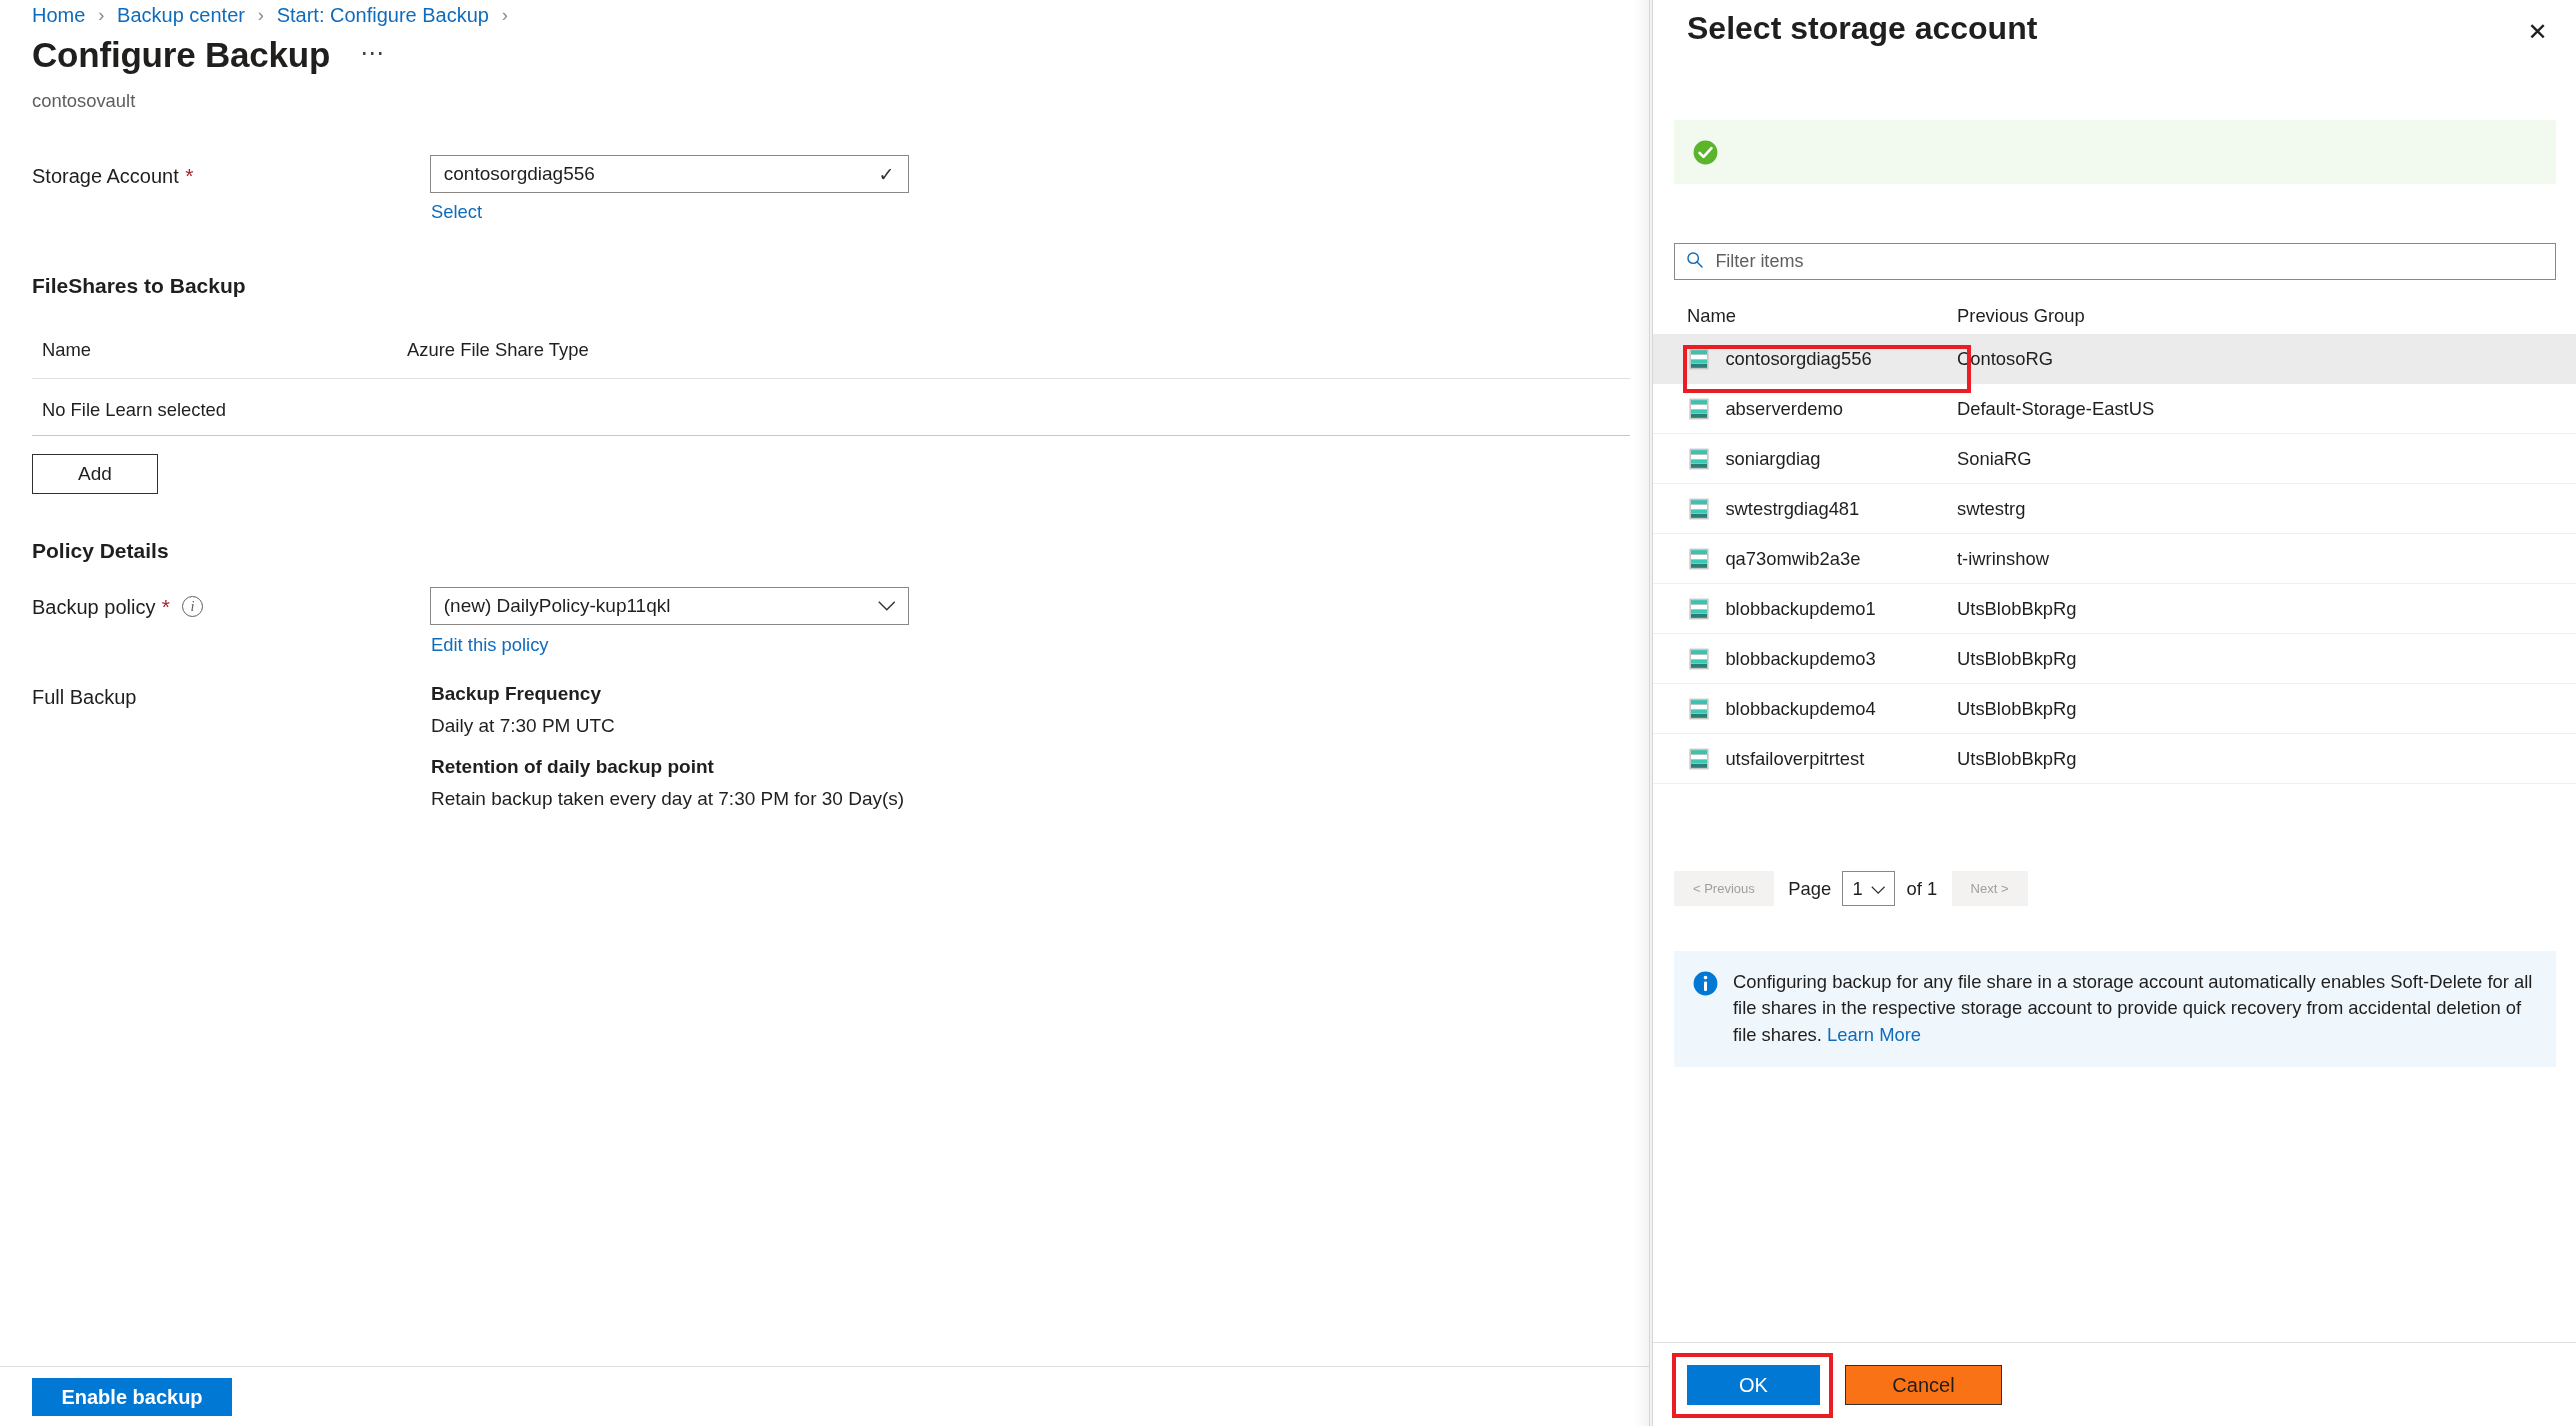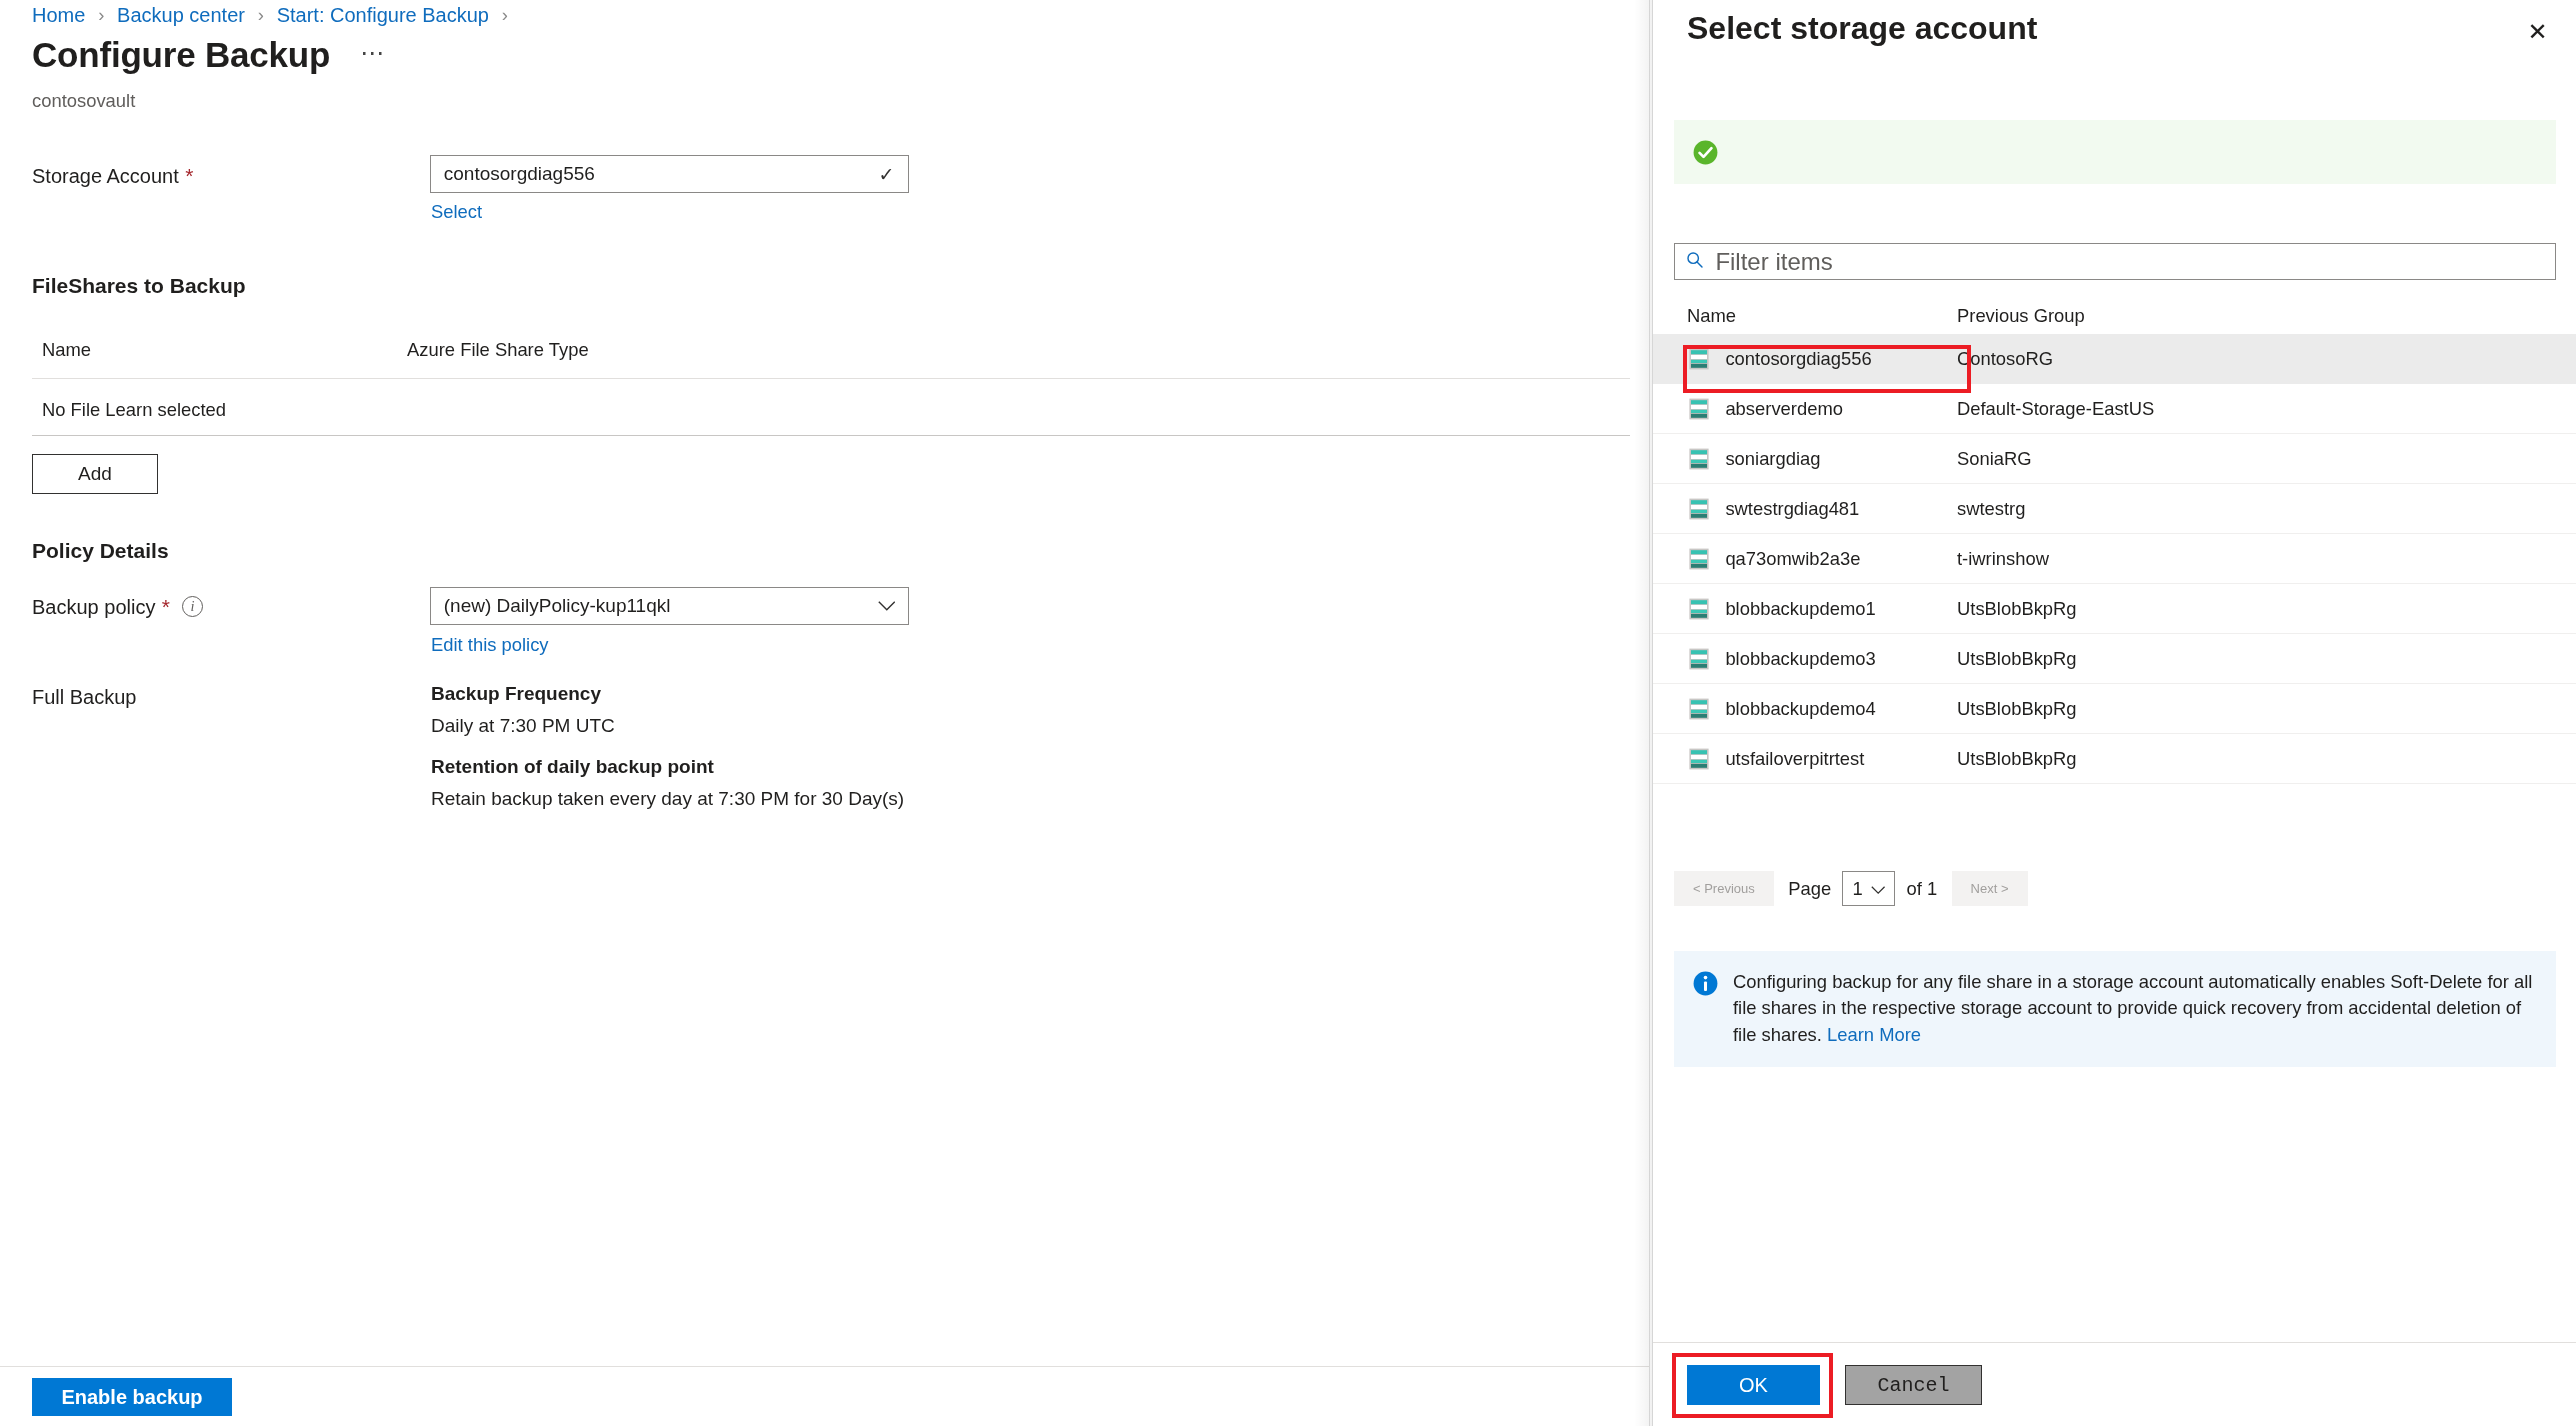--- a/index.html
+++ b/index.html
@@ -265,21 +265,21 @@
     align-items: center;
     border: 0.8px solid #8a8886;
     background: #ffffff;
     padding: 0 11.2px;
   }
   .filter-box svg { flex: 0 0 auto; margin-right: 9.6px; }
   .filter-box input {
     flex: 1;
     border: none;
     outline: none;
-    font-size: 24px;
+    font-size: 18px;
     font-family: "Liberation Sans", sans-serif;
     color: #701a75;
     background: transparent;
   }
   .filter-box input::placeholder { color: #605e5c; }
 
   .sa-table {
     position: absolute;
     left: 0;
     width: 924px;
@@ -375,26 +375,26 @@
     color: #ffffff;
     border: none;
     font-size: 20px;
     font-family: "Liberation Sans", sans-serif;
     cursor: pointer;
     display: flex; align-items: center; justify-content: center;
   }
   .cancel-btn {
     position: absolute;
     left: 192px; top: 22.4px;
-    width: 137px; height: 40px;
-    background: #a3a3a3;
+    width: 157px; height: 40px;
+    background: #f97316;
     color: #201f1e;
     border: 0.8px solid #323130;
     font-size: 20px;
-    font-family: Liberation Mono, monospace;
+    font-family: Liberation Sans, sans-serif;
     cursor: pointer;
     display: flex; align-items: center; justify-content: center;
   }
 </style>
 </head>
 <body>
 
 <div class="screen">
 
   <div class="main-blade">

